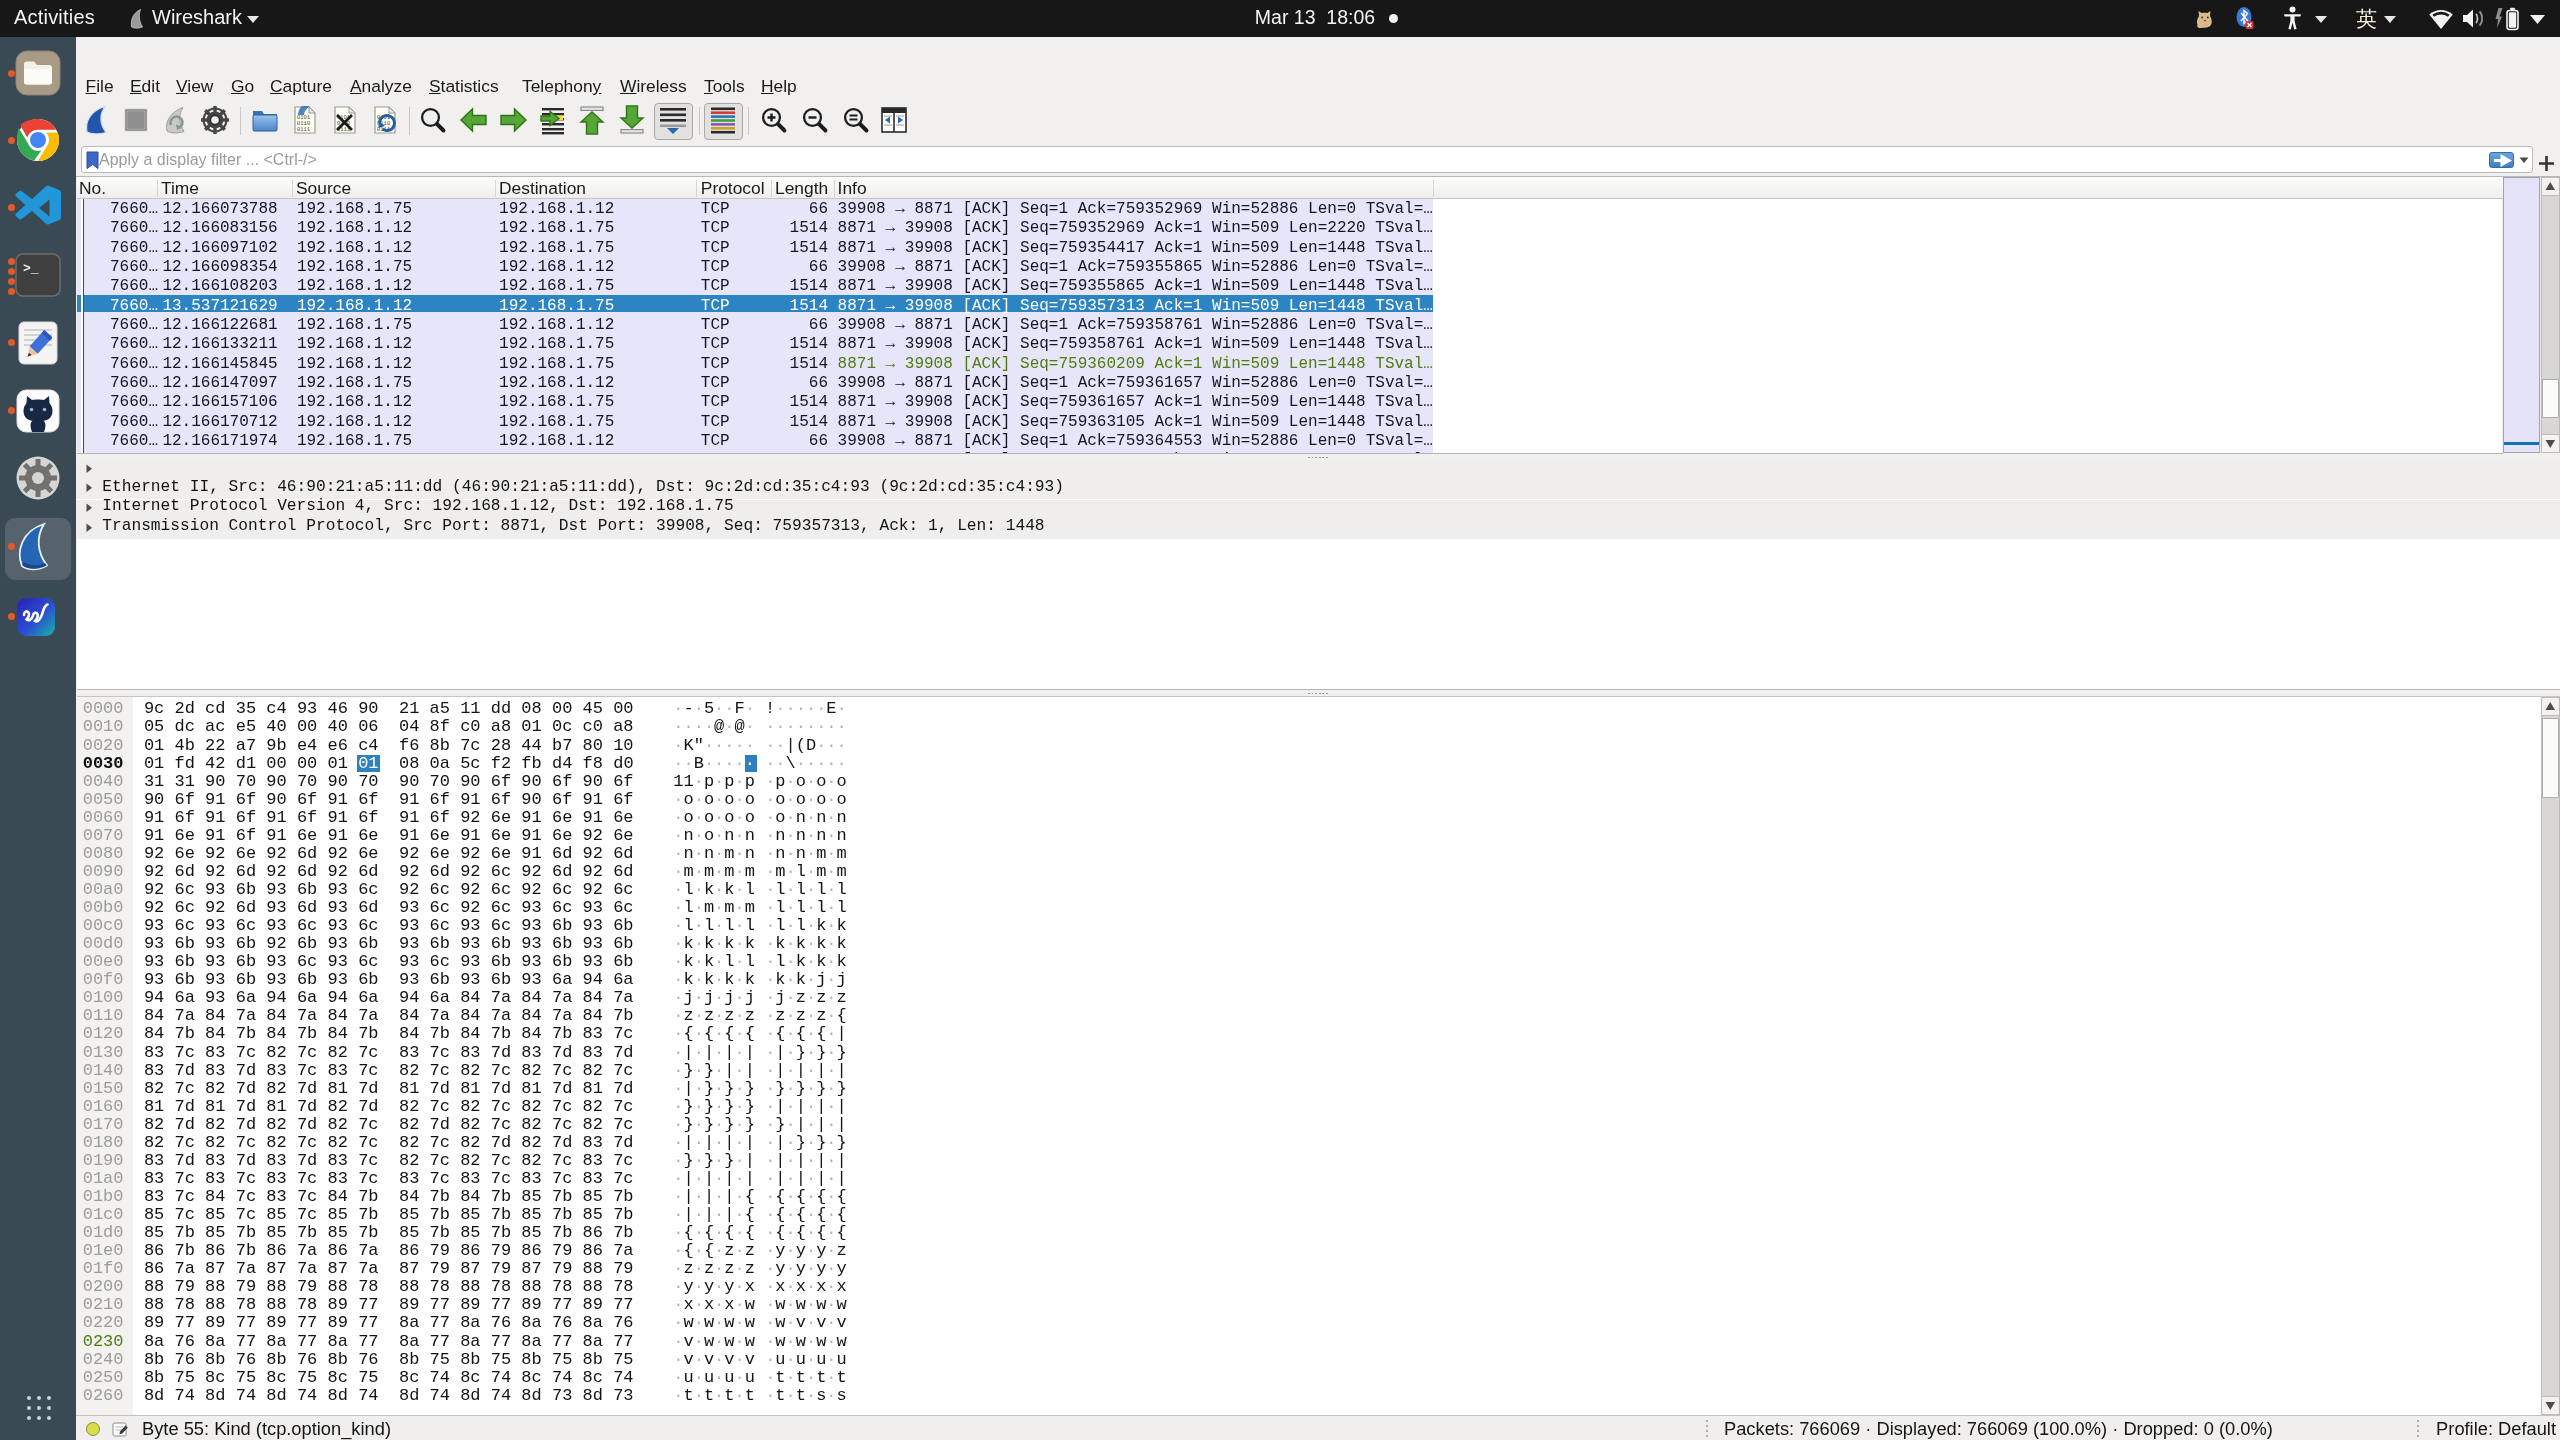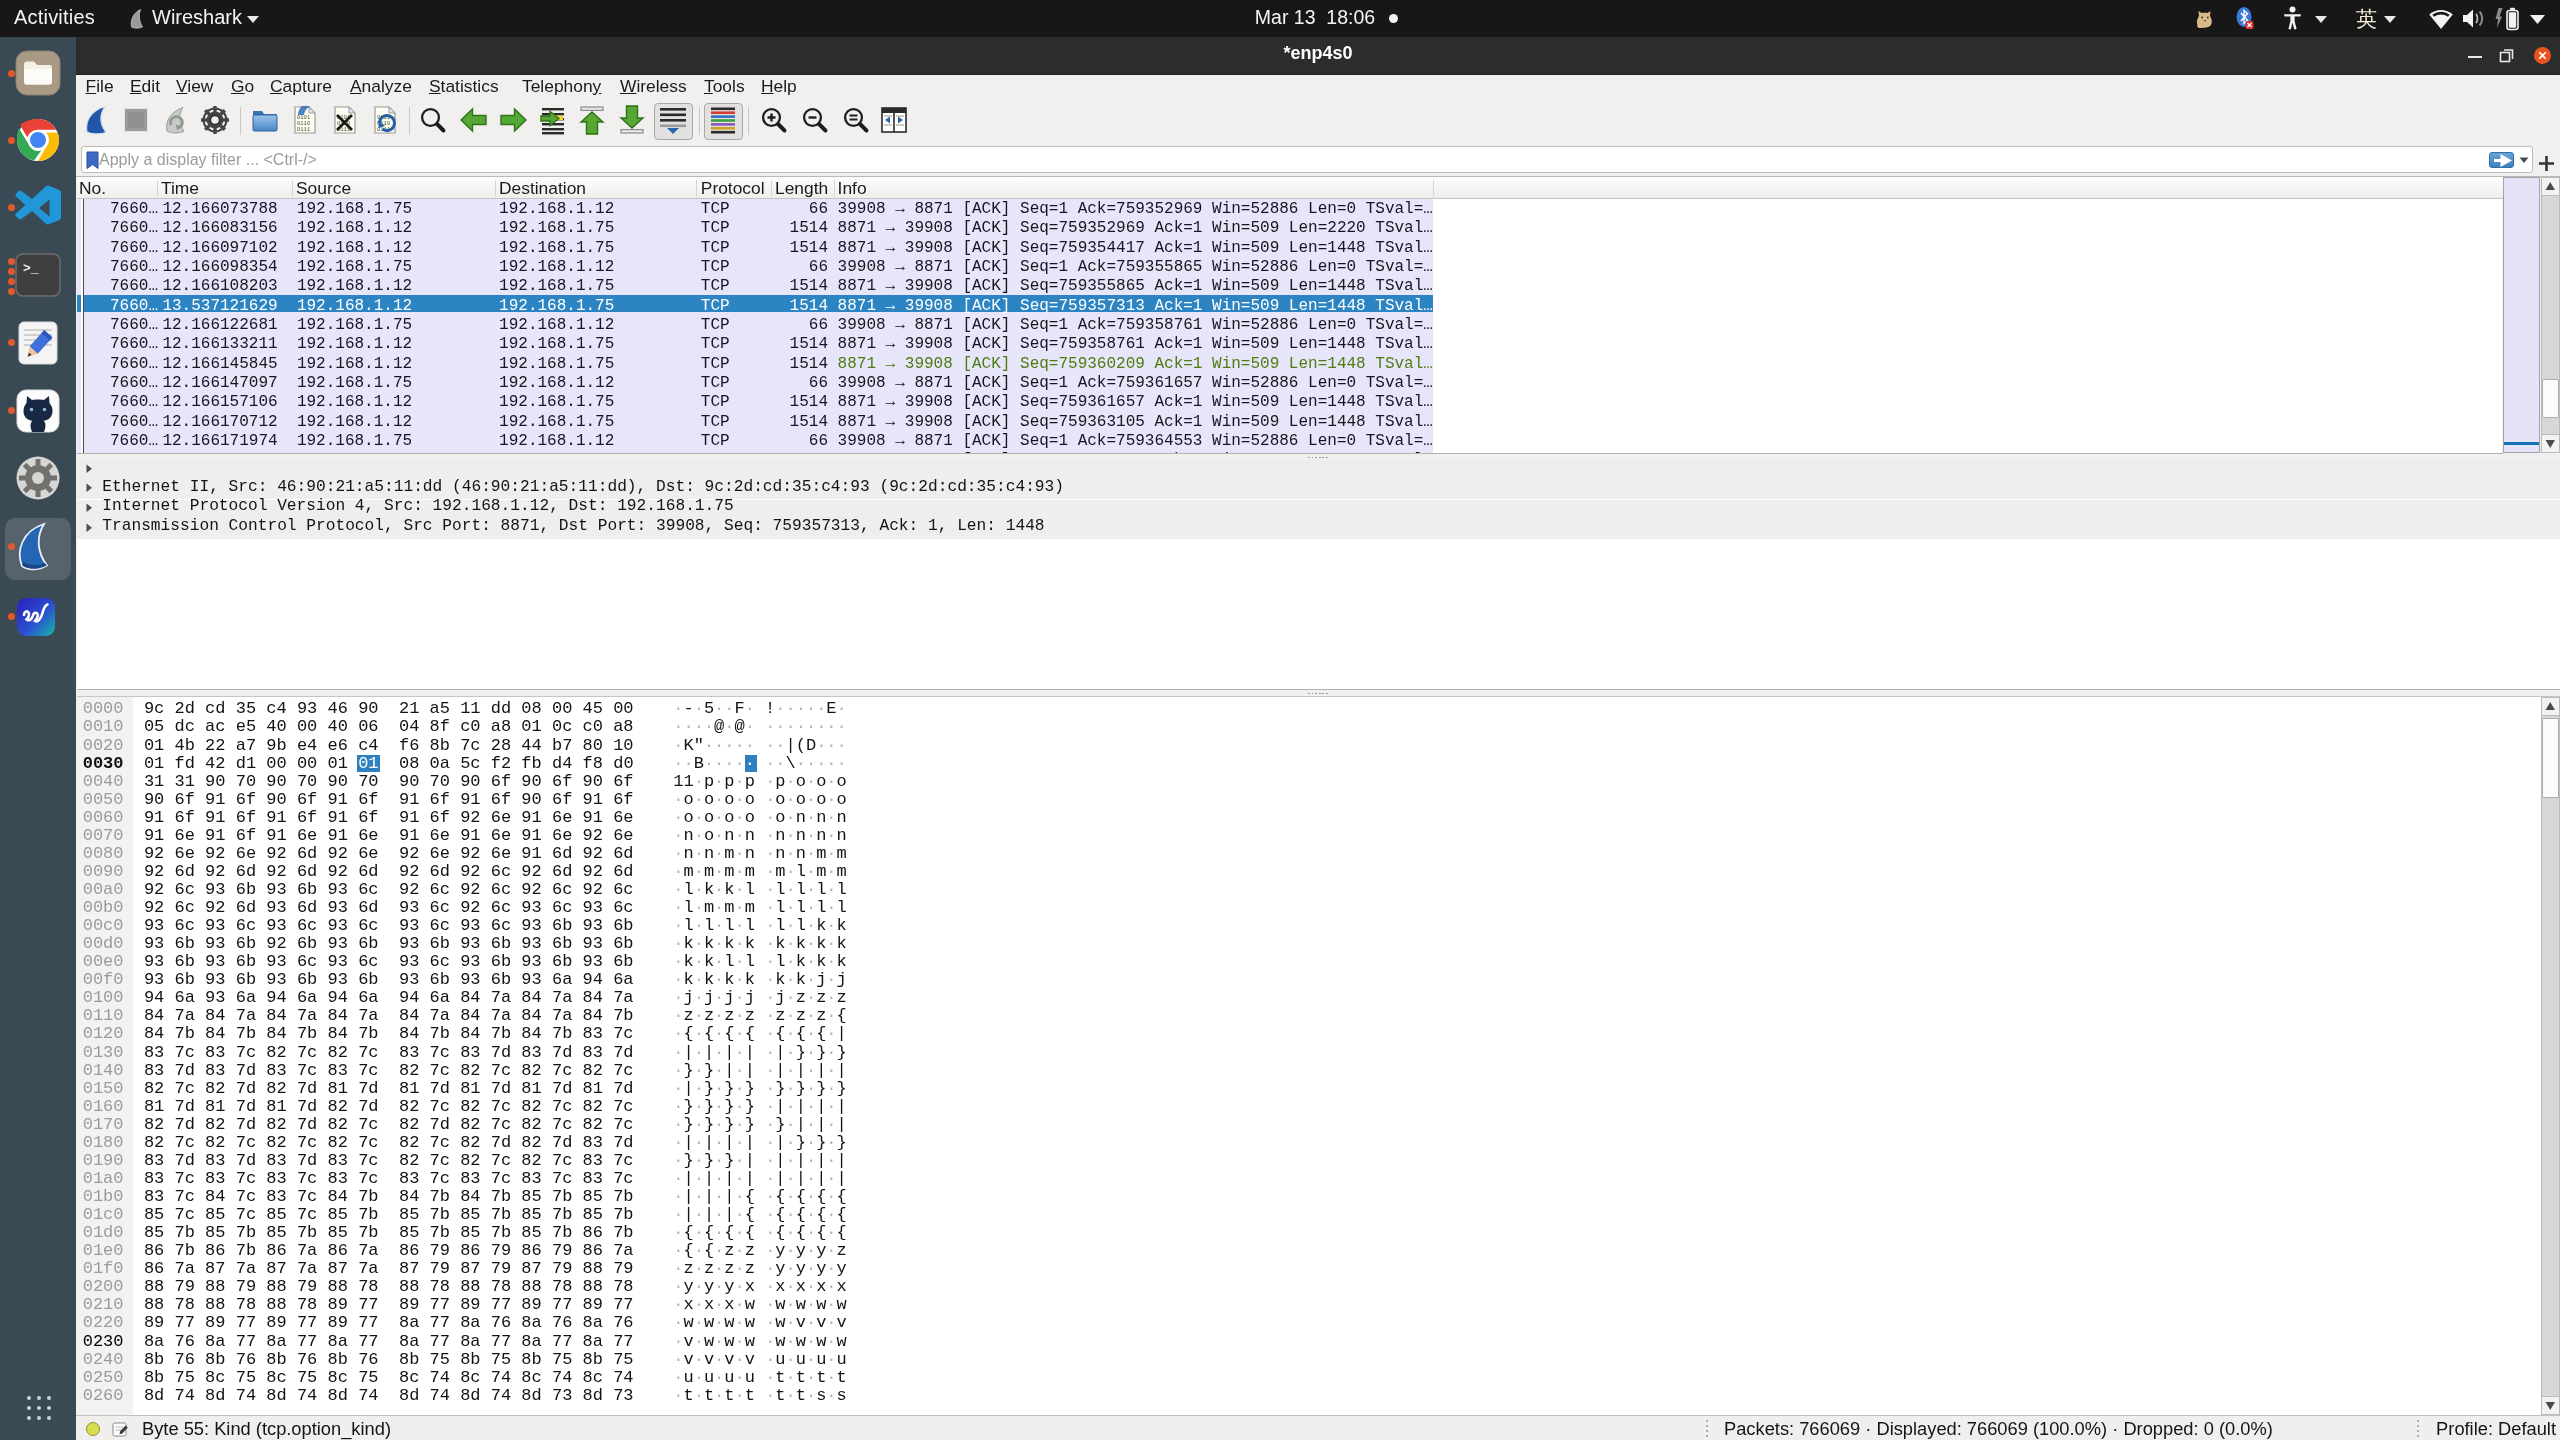--- a/index.html
+++ b/index.html
@@ -161,32 +161,20 @@
     <div class="a" style="left:37px;top:1359px;width:4px;height:4px;border-radius:50%;background:#ccd2d6"></div>
     <div class="a" style="left:47px;top:1359px;width:4px;height:4px;border-radius:50%;background:#ccd2d6"></div>
     <div class="a" style="left:27px;top:1369px;width:4px;height:4px;border-radius:50%;background:#ccd2d6"></div>
     <div class="a" style="left:37px;top:1369px;width:4px;height:4px;border-radius:50%;background:#ccd2d6"></div>
     <div class="a" style="left:47px;top:1369px;width:4px;height:4px;border-radius:50%;background:#ccd2d6"></div>
     <div class="a" style="left:27px;top:1379px;width:4px;height:4px;border-radius:50%;background:#ccd2d6"></div>
     <div class="a" style="left:37px;top:1379px;width:4px;height:4px;border-radius:50%;background:#ccd2d6"></div>
     <div class="a" style="left:47px;top:1379px;width:4px;height:4px;border-radius:50%;background:#ccd2d6"></div>
   </div>
 <div class="a" id="win">
-    <div class="a" style="left:0;top:0;width:2484px;height:38px;background:#2c2c2c;border-bottom:1px solid #201f1f">
-      <div class="a" style="left:0;top:6px;width:2484px;text-align:center;color:#fff;font-weight:bold;font-size:18px">*enp4s0</div>
-      <div class="a" style="left:2392px;top:19px;width:14px;height:2.4px;background:#e8e8e8"></div>
-      <svg class="a" style="left:2423px;top:11px" width="16" height="16">
-        <rect x="1.5" y="4.5" width="9" height="9" fill="none" stroke="#e8e8e8" stroke-width="1.6"></rect>
-        <path d="M5 2 L13.5 2 L13.5 11" fill="none" stroke="#e8e8e8" stroke-width="1.6"></path>
-      </svg>
-      <div class="a" style="left:2458px;top:10px;width:17px;height:17px;border-radius:50%;background:#e9531e"></div>
-<svg class="a" style="left:2458px;top:10px" width="17" height="17">
-        <path d="M5.2 5.2 L11.8 11.8 M11.8 5.2 L5.2 11.8" stroke="#fff" stroke-width="1.6"></path>
-      </svg>
-    </div>
     <div class="a" style="left:0;top:38px;width:2484px;height:25px;background:#f1f0ef">
       <div class="a" style="left:9.599999999999994px;top:1px;font-size:17.4px;color:#1a1a1a"><u>F</u>ile</div>
       <div class="a" style="left:54px;top:1px;font-size:17.4px;color:#1a1a1a"><u>E</u>dit</div>
       <div class="a" style="left:100px;top:1px;font-size:17.4px;color:#1a1a1a"><u>V</u>iew</div>
       <div class="a" style="left:155px;top:1px;font-size:17.4px;color:#1a1a1a"><u>G</u>o</div>
       <div class="a" style="left:194px;top:1px;font-size:17.4px;color:#1a1a1a"><u>C</u>apture</div>
       <div class="a" style="left:274px;top:1px;font-size:17.4px;color:#1a1a1a"><u>A</u>nalyze</div>
       <div class="a" style="left:353px;top:1px;font-size:17.4px;color:#1a1a1a"><u>S</u>tatistics</div>
       <div class="a" style="left:446px;top:1px;font-size:17.4px;color:#1a1a1a">Telephon<u>y</u></div>
       <div class="a" style="left:544px;top:1px;font-size:17.4px;color:#1a1a1a"><u>W</u>ireless</div>
@@ -656,21 +644,21 @@
     <div class="hexline" style="left:596.3px;top:563.26px"><b>·</b>z<b>·</b>z<b>·</b>z<b>·</b>z <b>·</b>y<b>·</b>y<b>·</b>y<b>·</b>y</div>
     <div class="hexline" style="left:5.7px;top:581.32px;color:#9b9b9a">0200</div>
     <div class="hexline" style="left:66.9px;top:581.32px">88 79 88 79 88 79 88 78  88 78 88 78 88 78 88 78</div>
     <div class="hexline" style="left:596.3px;top:581.32px"><b>·</b>y<b>·</b>y<b>·</b>y<b>·</b>x <b>·</b>x<b>·</b>x<b>·</b>x<b>·</b>x</div>
     <div class="hexline" style="left:5.7px;top:599.38px;color:#9b9b9a">0210</div>
     <div class="hexline" style="left:66.9px;top:599.38px">88 78 88 78 88 78 89 77  89 77 89 77 89 77 89 77</div>
     <div class="hexline" style="left:596.3px;top:599.38px"><b>·</b>x<b>·</b>x<b>·</b>x<b>·</b>w <b>·</b>w<b>·</b>w<b>·</b>w<b>·</b>w</div>
     <div class="hexline" style="left:5.7px;top:617.44px;color:#9b9b9a">0220</div>
     <div class="hexline" style="left:66.9px;top:617.44px">89 77 89 77 89 77 89 77  8a 77 8a 76 8a 76 8a 76</div>
     <div class="hexline" style="left:596.3px;top:617.44px"><b>·</b>w<b>·</b>w<b>·</b>w<b>·</b>w <b>·</b>w<b>·</b>v<b>·</b>v<b>·</b>v</div>
-    <div class="hexline" style="left:5.7px;top:635.50px;color:#000000">0230</div>
+    <div class="hexline" style="left:5.7px;top:635.50px;color:#4d7c0f">0230</div>
     <div class="hexline" style="left:66.9px;top:635.50px">8a 76 8a 77 8a 77 8a 77  8a 77 8a 77 8a 77 8a 77</div>
     <div class="hexline" style="left:596.3px;top:635.50px"><b>·</b>v<b>·</b>w<b>·</b>w<b>·</b>w <b>·</b>w<b>·</b>w<b>·</b>w<b>·</b>w</div>
     <div class="hexline" style="left:5.7px;top:653.56px;color:#9b9b9a">0240</div>
     <div class="hexline" style="left:66.9px;top:653.56px">8b 76 8b 76 8b 76 8b 76  8b 75 8b 75 8b 75 8b 75</div>
     <div class="hexline" style="left:596.3px;top:653.56px"><b>·</b>v<b>·</b>v<b>·</b>v<b>·</b>v <b>·</b>u<b>·</b>u<b>·</b>u<b>·</b>u</div>
     <div class="hexline" style="left:5.7px;top:671.62px;color:#9b9b9a">0250</div>
     <div class="hexline" style="left:66.9px;top:671.62px">8b 75 8c 75 8c 75 8c 75  8c 74 8c 74 8c 74 8c 74</div>
     <div class="hexline" style="left:596.3px;top:671.62px"><b>·</b>u<b>·</b>u<b>·</b>u<b>·</b>u <b>·</b>t<b>·</b>t<b>·</b>t<b>·</b>t</div>
     <div class="hexline" style="left:5.7px;top:689.68px;color:#9b9b9a">0260</div>
     <div class="hexline" style="left:66.9px;top:689.68px">8d 74 8d 74 8d 74 8d 74  8d 74 8d 74 8d 73 8d 73</div>

